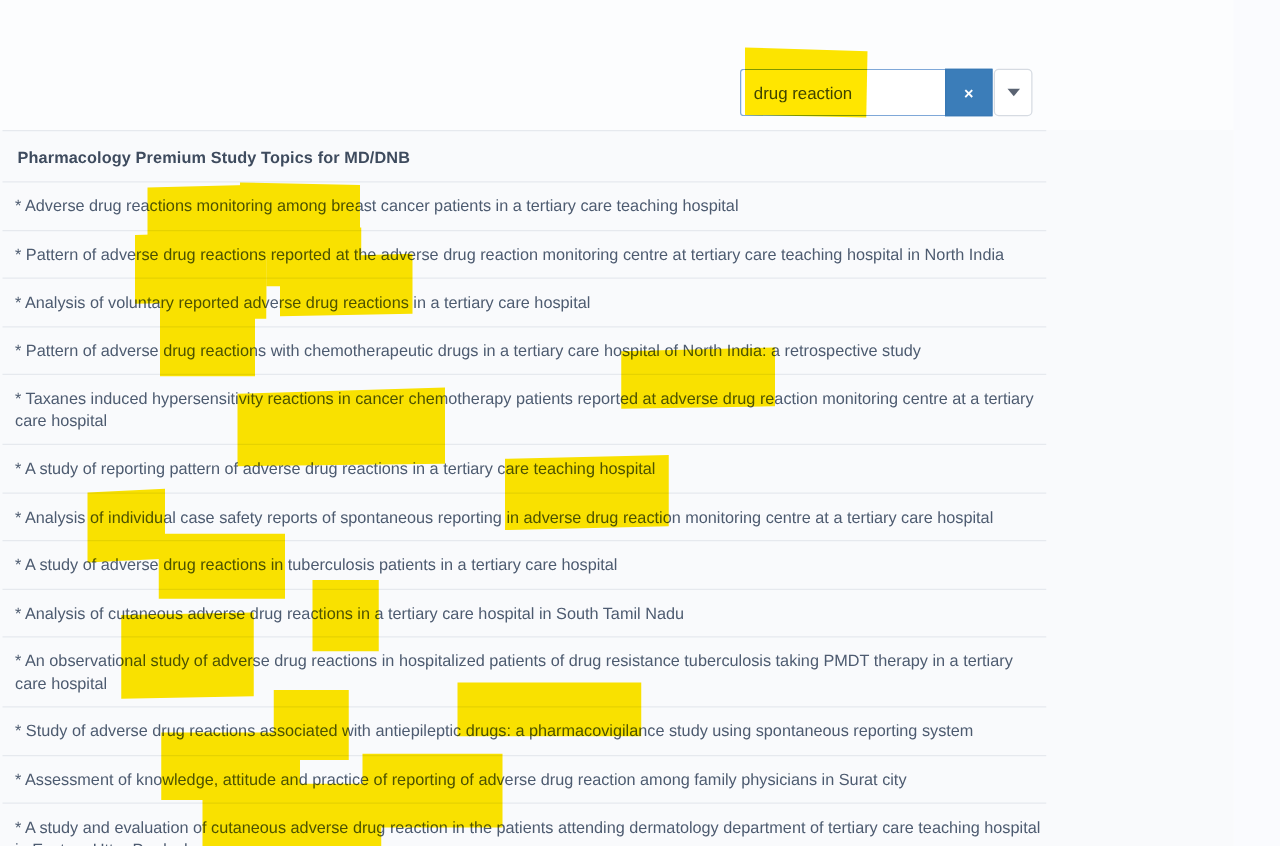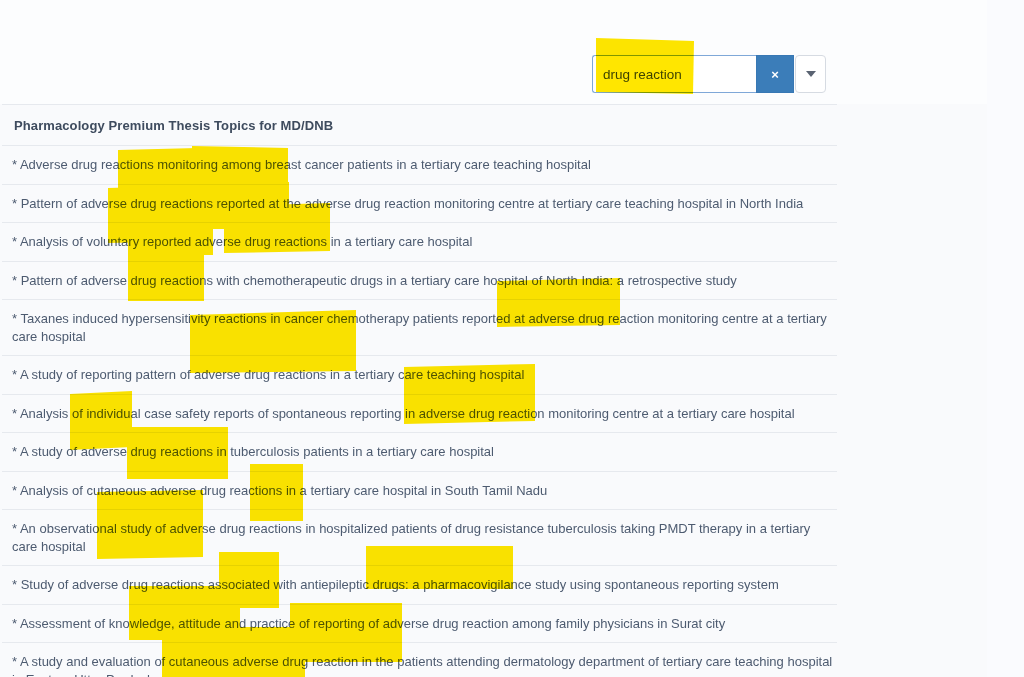--- a/index.html
+++ b/index.html
@@ -157,21 +157,21 @@
           <span>×</span>
         </button>
         <button id="dropdown-button">
           <span class="caret"></span>
         </button>
       </div>
     </div>
 
     <div id="results">
       <div class="rule"></div>
-      <div id="list-title">Pharmacology Premium Thesis Topics for MD/DNB</div>
+      <div id="list-title">Pharmacology Premium Study Topics for MD/DNB</div>
       <div class="rule"></div>
       <div id="topic-rows">
           <div class="topic-row">* Adverse drug reactions monitoring among breast cancer patients in a tertiary care teaching hospital</div>
           <div class="rule"></div>
           <div class="topic-row">* Pattern of adverse drug reactions reported at the adverse drug reaction monitoring centre at tertiary care teaching hospital in North India</div>
           <div class="rule"></div>
           <div class="topic-row">* Analysis of voluntary reported adverse drug reactions in a tertiary care hospital</div>
           <div class="rule"></div>
           <div class="topic-row">* Pattern of adverse drug reactions with chemotherapeutic drugs in a tertiary care hospital of North India: a retrospective study</div>
           <div class="rule"></div>

